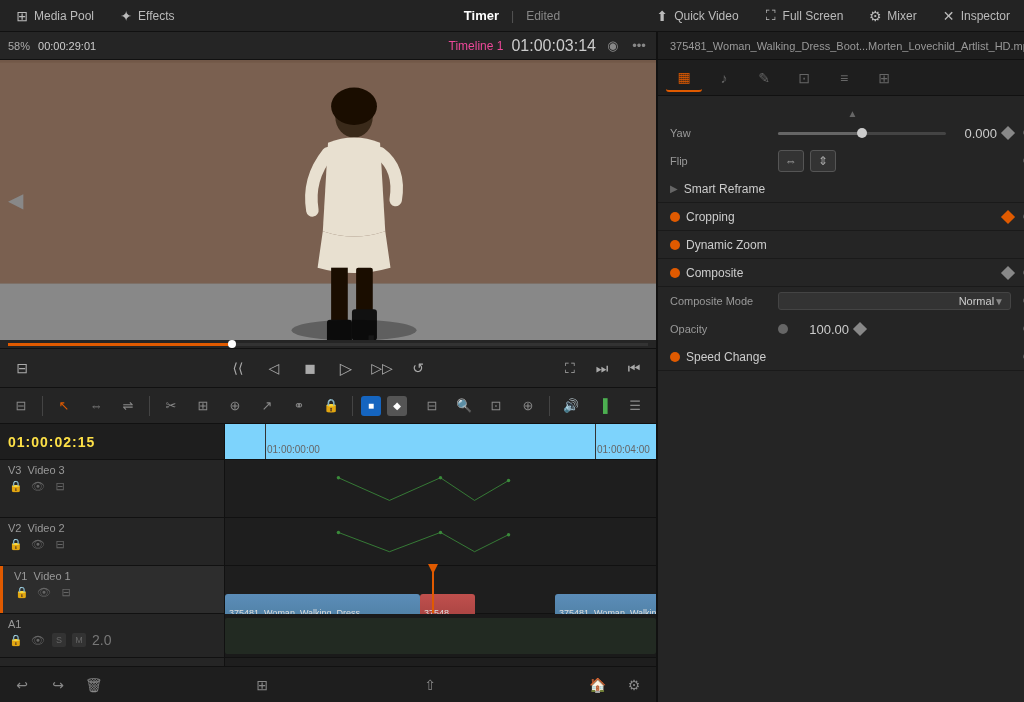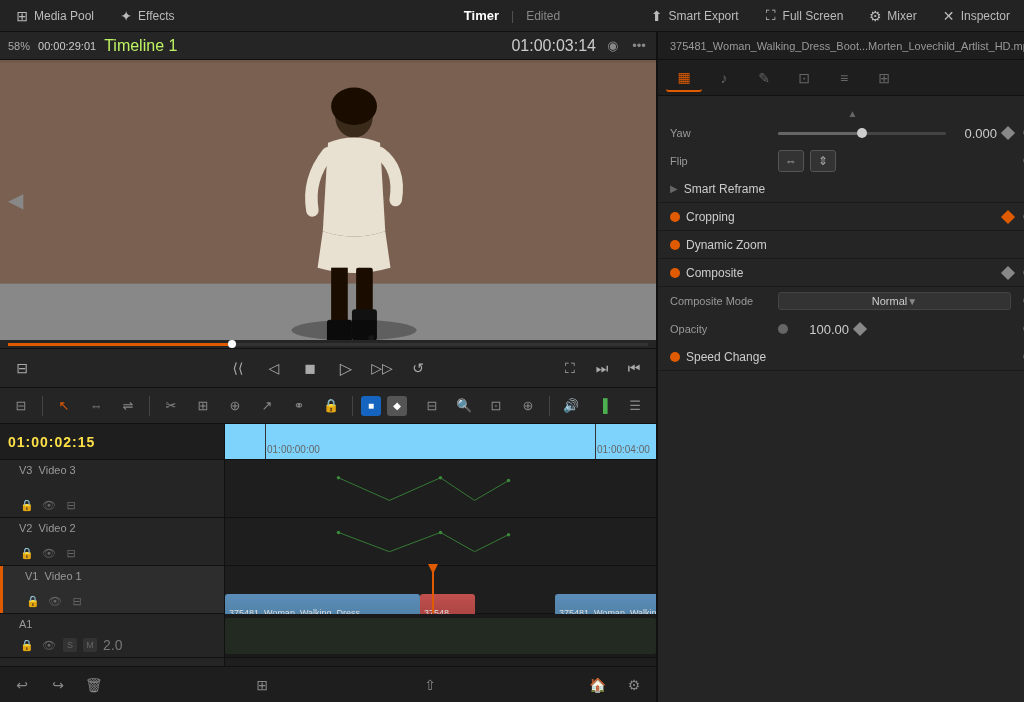--- a/index.html
+++ b/index.html
@@ -91,23 +91,23 @@
       background: #252525;
       height: 28px;
       padding: 0 8px;
       gap: 8px;
       border-bottom: 1px solid #111;
     }
     .zoom-label { color: #aaa; font-size: 11px; }
     .timecode { color: #ccc; font-size: 11px; }
     .timeline-name {
       flex: 1;
-      text-align: left;
-      color: #bef264;
-      font-size: 16px;
+      text-align: right;
+      color: #ec4899;
+      font-size: 12px;
     }
     .timecode-right { color: #ccc; font-size: 16px; }
     .preview-icons { display: flex; gap: 8px; align-items: center; }
     .preview-icon {
       width: 18px;
       height: 18px;
       display: inline-flex;
       align-items: center;
       justify-content: center;
       color: #888;
@@ -254,22 +254,22 @@
       border-bottom: 1px solid #111;
       color: #fde047;
       font-size: 14px;
       font-weight: bold;
       letter-spacing: 1px;
     }
     .track-header {
       border-bottom: 1px solid #111;
       display: flex;
       flex-direction: column;
-      justify-content: space-between;
-      padding: 4px 19px;
+      justify-content: flex-start;
+      padding: 4px 8px;
     }
     .track-header.v3 { height: 58px; }
     .track-header.v2 { height: 48px; }
     .track-header.v1 { height: 48px; background: #2a2a2a; }
     .track-header.a1 { height: 44px; }
     .track-label {
       color: #999;
       font-size: 11px;
       margin-bottom: 2px;
     }
@@ -567,21 +567,21 @@
       flex: 1;
       background: #333;
       border: 1px solid #444;
       border-radius: 3px;
       color: #ccc;
       padding: 2px 6px;
       font-size: 11px;
       cursor: pointer;
       display: flex;
       align-items: center;
-      justify-content: center;
+      justify-content: flex-end;
     }
     .insp-select-chevron { color: #888; font-size: 10px; }
 
     
     .opacity-dot {
       width: 10px;
       height: 10px;
       border-radius: 50%;
       background: #666;
     }
@@ -637,21 +637,21 @@
     </div>
   </div>
   <div class="top-bar-center">
     <span class="timer-label">Timer</span>
     <span class="separator">|</span>
     <span class="edited-label">Edited</span>
   </div>
   <div class="top-bar-right">
     <div class="top-bar-btn">
       <span class="top-bar-icon">⬆</span>
-      <span>Smart Export</span>
+      <span>Quick Video</span>
     </div>
     <div class="top-bar-btn">
       <span class="top-bar-icon">⛶</span>
       <span>Full Screen</span>
     </div>
     <div class="top-bar-btn">
       <span class="top-bar-icon">⚙</span>
       <span>Mixer</span>
     </div>
     <div class="top-bar-btn">

